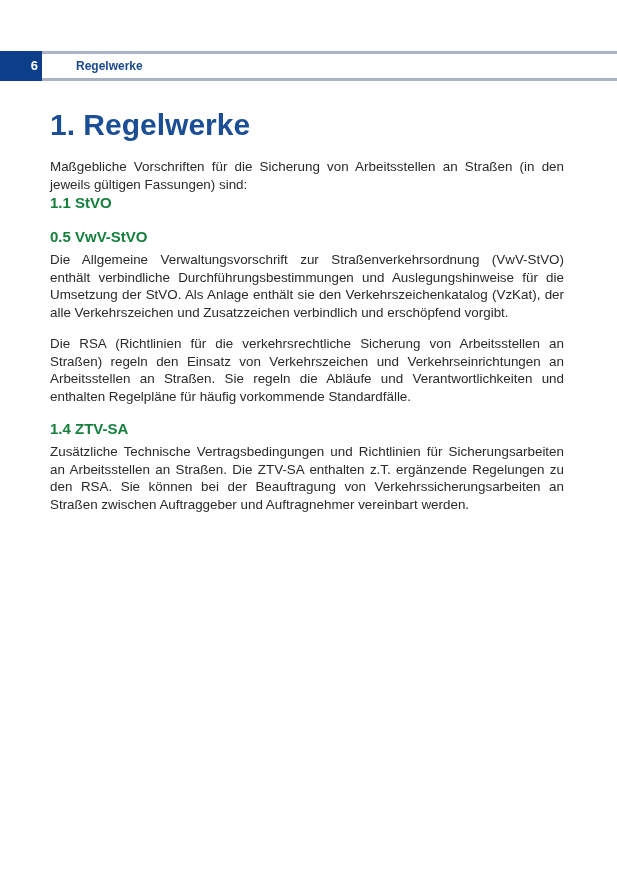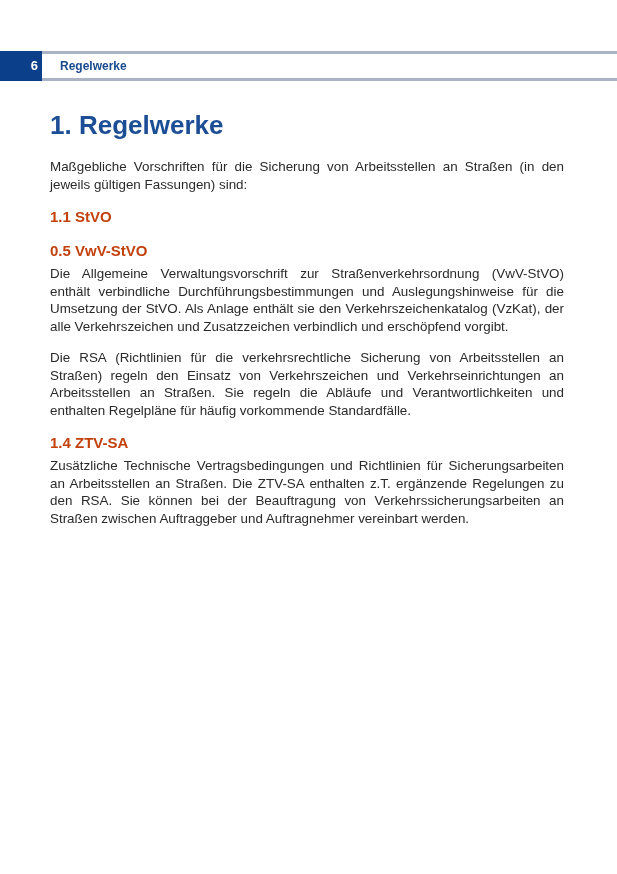--- a/index.html
+++ b/index.html
@@ -36,57 +36,56 @@
       color: #ffffff;
       font-weight: bold;
       font-size: 13px;
       text-align: right;
       box-sizing: border-box;
       padding-right: 4px;
       line-height: 30px;
     }
     .header-title {
       position: absolute;
-      left: 60px;
+      left: 76px;
       top: 0;
       line-height: 24px;
       font-size: 12px;
       font-weight: bold;
       color: #1a4a8e;
     }
     .content {
       position: absolute;
       left: 50px;
       top: 110px;
       width: 514px;
     }
     .chapter-title {
-      font-size: 26px;
+      font-size: 30px;
       font-weight: bold;
       color: #1c4e96;
       margin: 0 0 18px 0;
       line-height: 30px;
     }
     .para {
       font-size: 13.4px;
       line-height: 17.5px;
       text-align: justify;
       margin: 0;
       color: #2a2a2a;
     }
     .intro {
-      margin-bottom: 14px;
     }
     .section {
       margin-bottom: 14px;
     }
     .section-heading {
       font-size: 15px;
       font-weight: bold;
-      color: #c2410c;
+      color: #15803d;
       margin: 0 0 4px 0;
       line-height: 20px;
     }
   </style>
 </head>
 <body>
 
 <div class="header-bar">
   <div class="page-num-box">6</div>
   <div class="header-title">Regelwerke</div>

